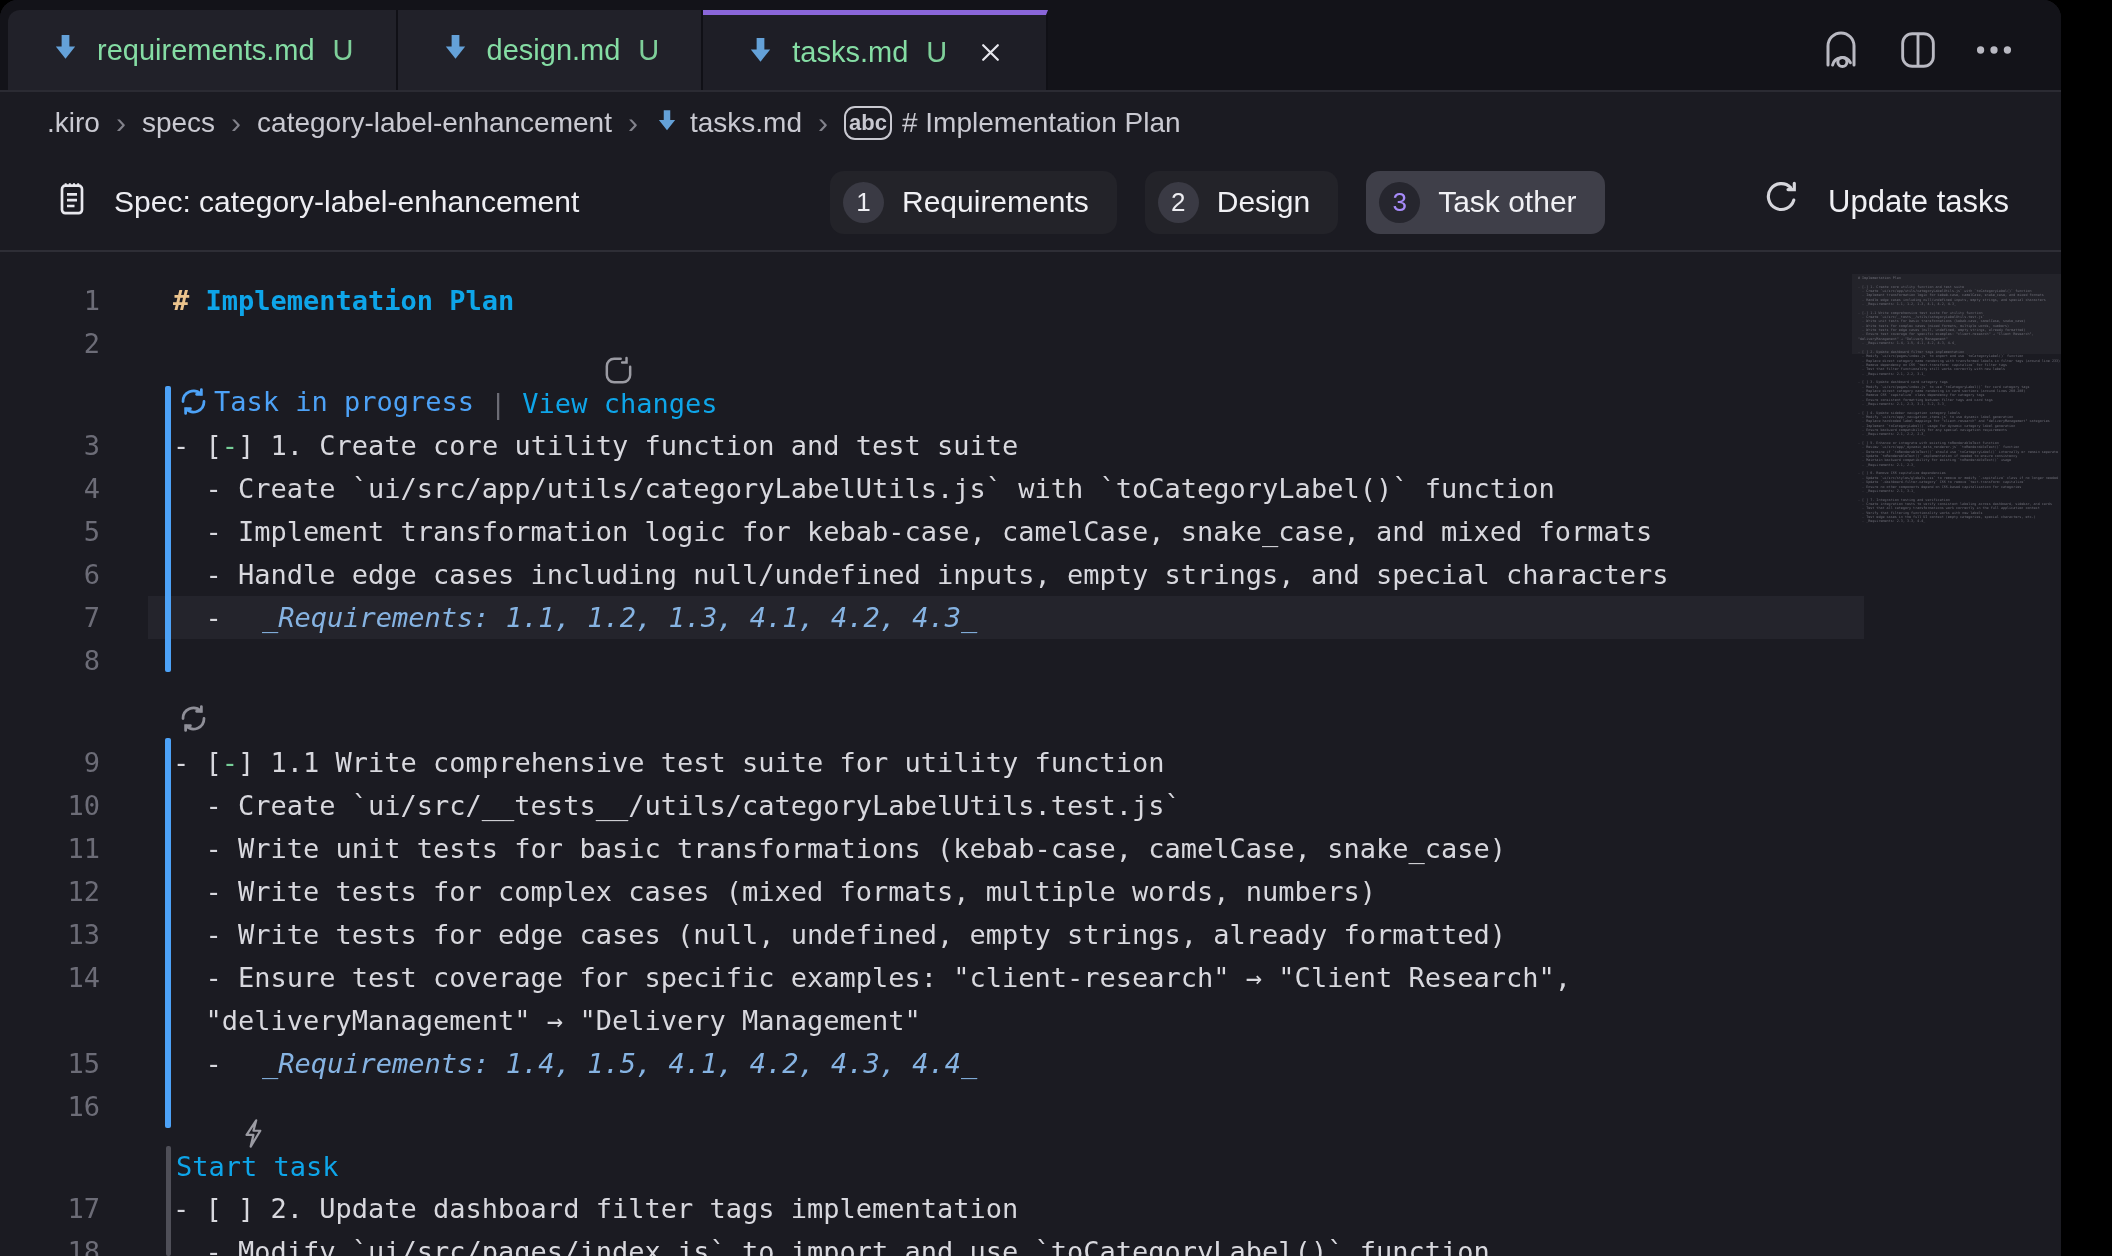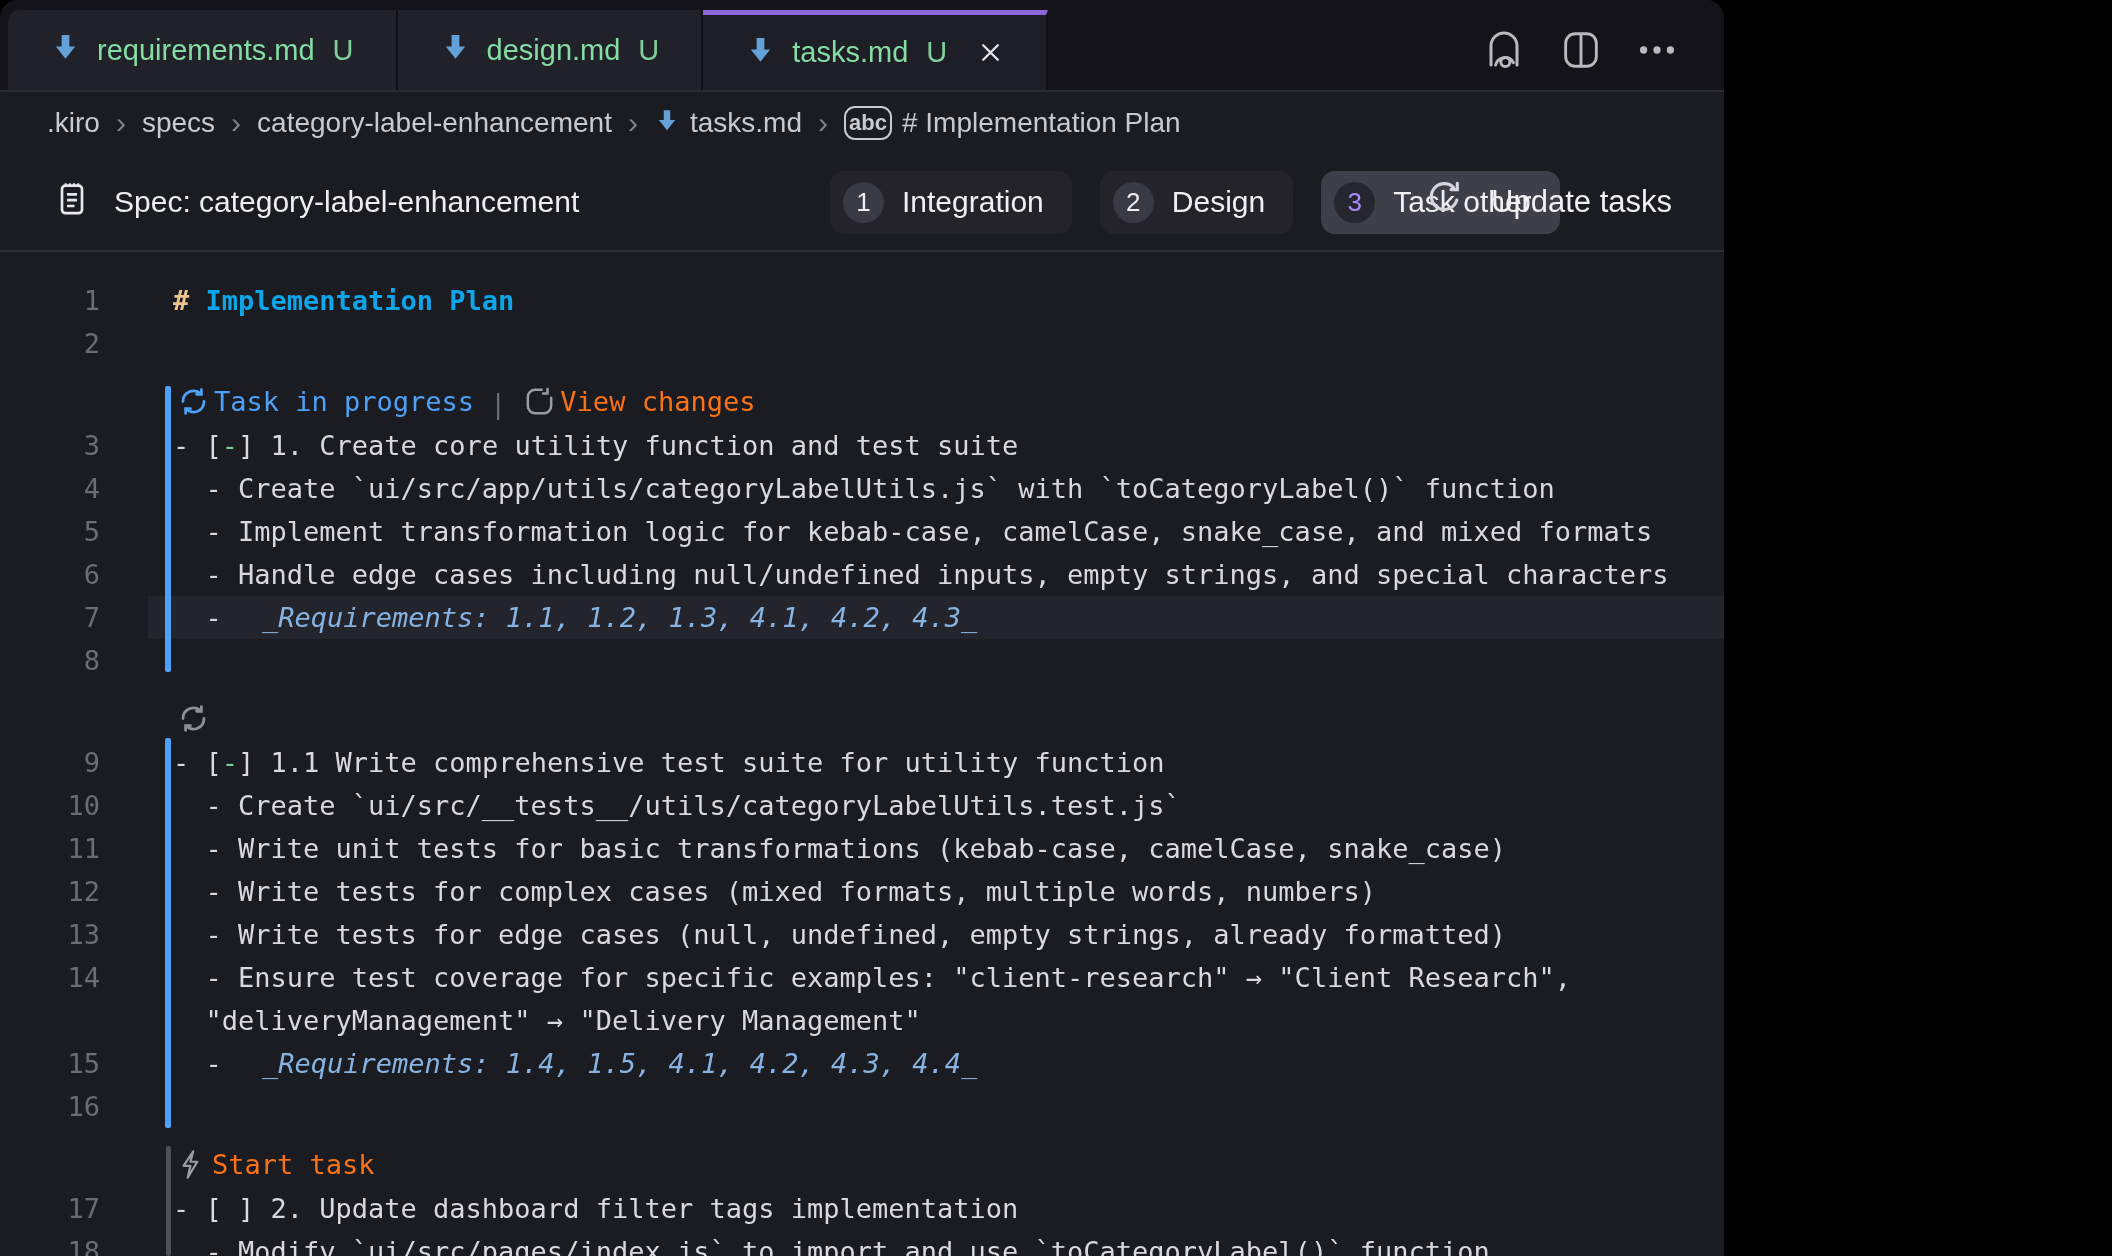--- a/index.html
+++ b/index.html
@@ -1,16 +1,16 @@
 <!DOCTYPE html>
 <html><head>
 <meta charset="utf-8">
 <style>
   html,body{margin:0;padding:0;background:#000;}
-  .window{position:relative;width:1724px;height:1256px;background:#1b1b22;overflow:hidden;
+  .window{position:relative;width:2061px;height:1256px;background:#1b1b22;overflow:hidden;
           border-radius:18px 18px 0 0;font-family:"Liberation Sans",sans-serif;color:#d8d8de;
           -webkit-font-smoothing:antialiased;}
   
   .tabbar{height:92px;background:#131319;display:flex;align-items:flex-end;
           border-bottom:2px solid #2b2b33;box-sizing:border-box;position:relative;}
   .tabs{display:flex;height:80px;margin-left:8px;}
   .tab{display:flex;align-items:center;gap:16px;padding:0 42px;background:#212129;
        border-right:2px solid #101016;font-size:29px;cursor:default;box-sizing:border-box;height:80px;}
   .tab:first-child{border-radius:12px 0 0 0;}
   .tab.active{background:#1e1e26;border-top:5px solid #8a66d9;}
@@ -49,21 +49,21 @@
   .row.hl::before{content:"";position:absolute;left:148px;top:0;height:43px;width:1716px;
                   background:#24242c;}
   .seg-hash{color:#ecc48d;font-weight:bold;}
   .seg-bold{color:#0ea5e9;font-weight:bold;}
   .seg-check{color:#77ce98;}
   .seg-req{color:#86b3e2;font-style:italic;margin-left:24px;}
   .lens{height:59px;display:flex;align-items:flex-end;padding-left:176px;padding-bottom:5px;
         font-family:"DejaVu Sans Mono",monospace;font-size:27px;color:#9b9ba3;box-sizing:border-box;}
   .lens .item{display:flex;align-items:center;cursor:pointer;}
   .lens .blue{color:#4da2f7;}
-  .lens .gray{color:#f97316;}
+  .lens .gray{color:#0ea5e9;flex-direction:column;}
   .lens .sep{color:#6c6c75;padding:0 16px;cursor:default;}
   .lens svg{margin-right:3px;}
   .task-bar{position:absolute;border-radius:2px;}
   .task-bar.blue{left:165px;width:6px;background:#4da2f7;}
   .task-bar.gray{left:166px;width:5px;background:#4f4f58;}
   
   .minimap{position:absolute;left:1858px;top:24px;width:212px;font-family:"DejaVu Sans Mono",monospace;
            font-size:3.4px;line-height:4.35px;color:#6f6f79;white-space:pre;margin:0;}
   .minimap-viewport{position:absolute;left:1852px;top:22px;width:222px;height:80px;
                     background:rgba(255,255,255,0.04);}
@@ -158,21 +158,21 @@
       <span class="spec-icon"><svg width="40" height="46" viewBox="0 0 24 24" fill="none" stroke="#e8e8ee" stroke-width="1.6">
             <rect x="6" y="4" width="12" height="16.5" rx="2"></rect>
             <path d="M9 9.2h6M9 12.7h6M9 16.2h4.5"></path>
             <path d="M8.2 4.6V2.6M10.7 4.6V2.6M13.2 4.6V2.6M15.7 4.6V2.6" stroke-width="1.2"></path>
           </svg></span>
       <span>Spec: category-label-enhancement</span>
     </div>
     <div class="steps" id="spec-steps">
         <div class="step">
           <span class="num">1</span>
-          <span>Integration</span>
+          <span>Requirements</span>
         </div>
         <div class="step">
           <span class="num">2</span>
           <span>Design</span>
         </div>
         <div class="step active">
           <span class="num">3</span>
           <span>Task other</span>
         </div>
       </div>

